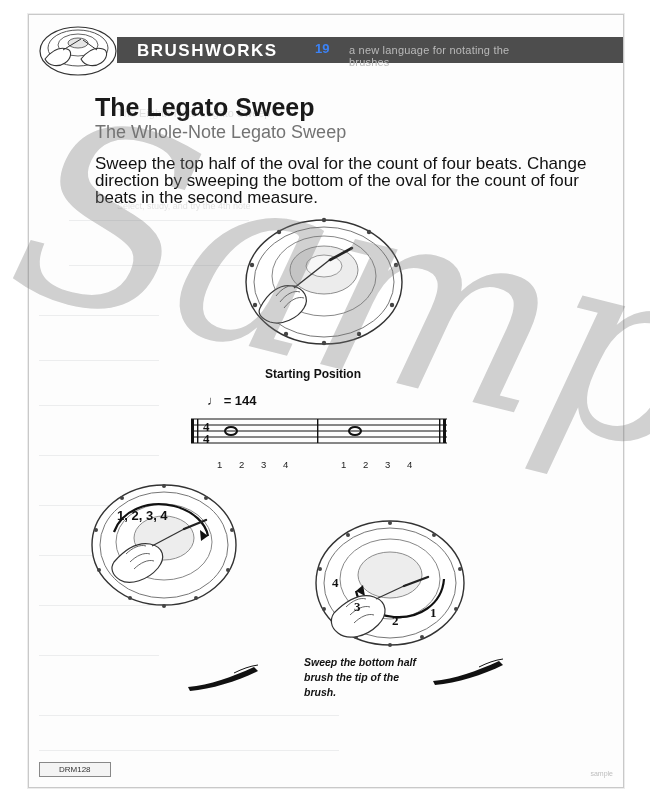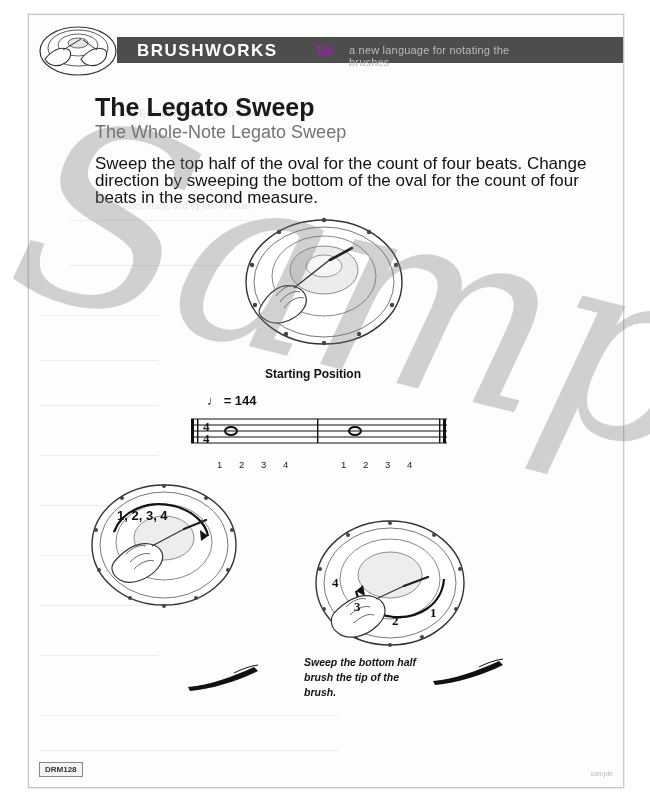--- a/index.html
+++ b/index.html
@@ -41,22 +41,22 @@
     position:absolute;
     left:108px;top:26px;
     color:#ffffff;
     font-size:17px;
     font-weight:bold;
     letter-spacing:1.5px;
   }
   .header-page{
     position:absolute;
     left:286px;top:26px;
-    color:#a21caf;
-    font-size:15px;
+    color:#3b82f6;
+    font-size:13px;
     font-weight:bold;
   }
   .header-sub{
     position:absolute;
     left:320px;top:29px;
     color:#b9b9b9;
     font-size:11px;
     letter-spacing:.2px;
   }
   .header-logo{
@@ -121,23 +121,22 @@
     line-height:15px;
     width:120px;
   }
 
   
   .footer-code{
     position:absolute;
     left:10px;bottom:10px;
     font-size:8px;color:#333;
     border:1px solid #888;
-    padding:2px 5px;
+    padding:2px 19px;
     background:#f4f4f4;
-    font-weight:bold;
   }
   .footer-right{
     position:absolute;
     right:10px;bottom:10px;
     font-size:7px;color:#bdbdbd;
   }
 
   
   .watermark{
     position:absolute;

